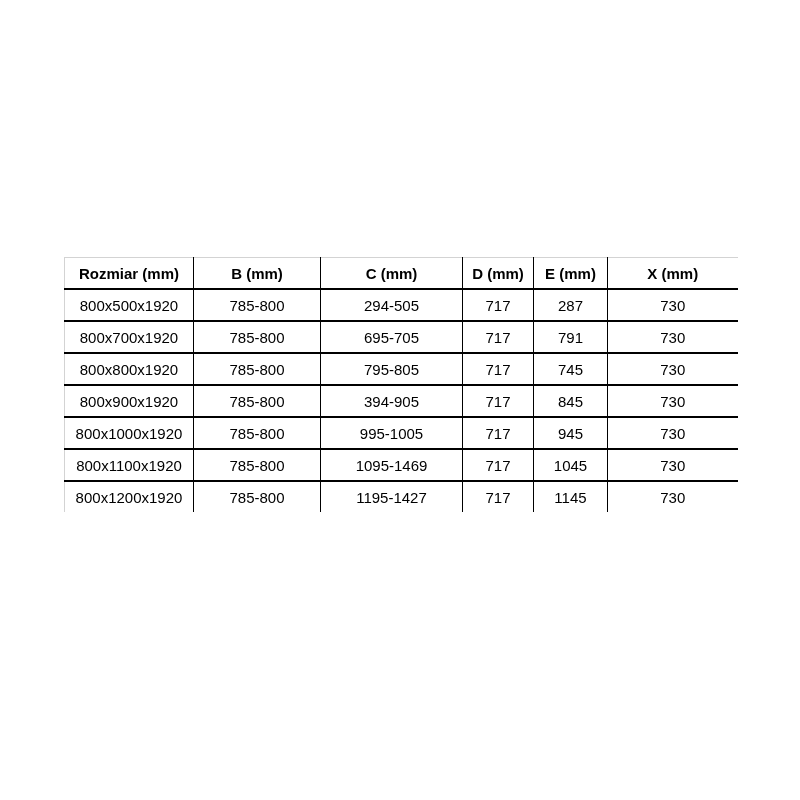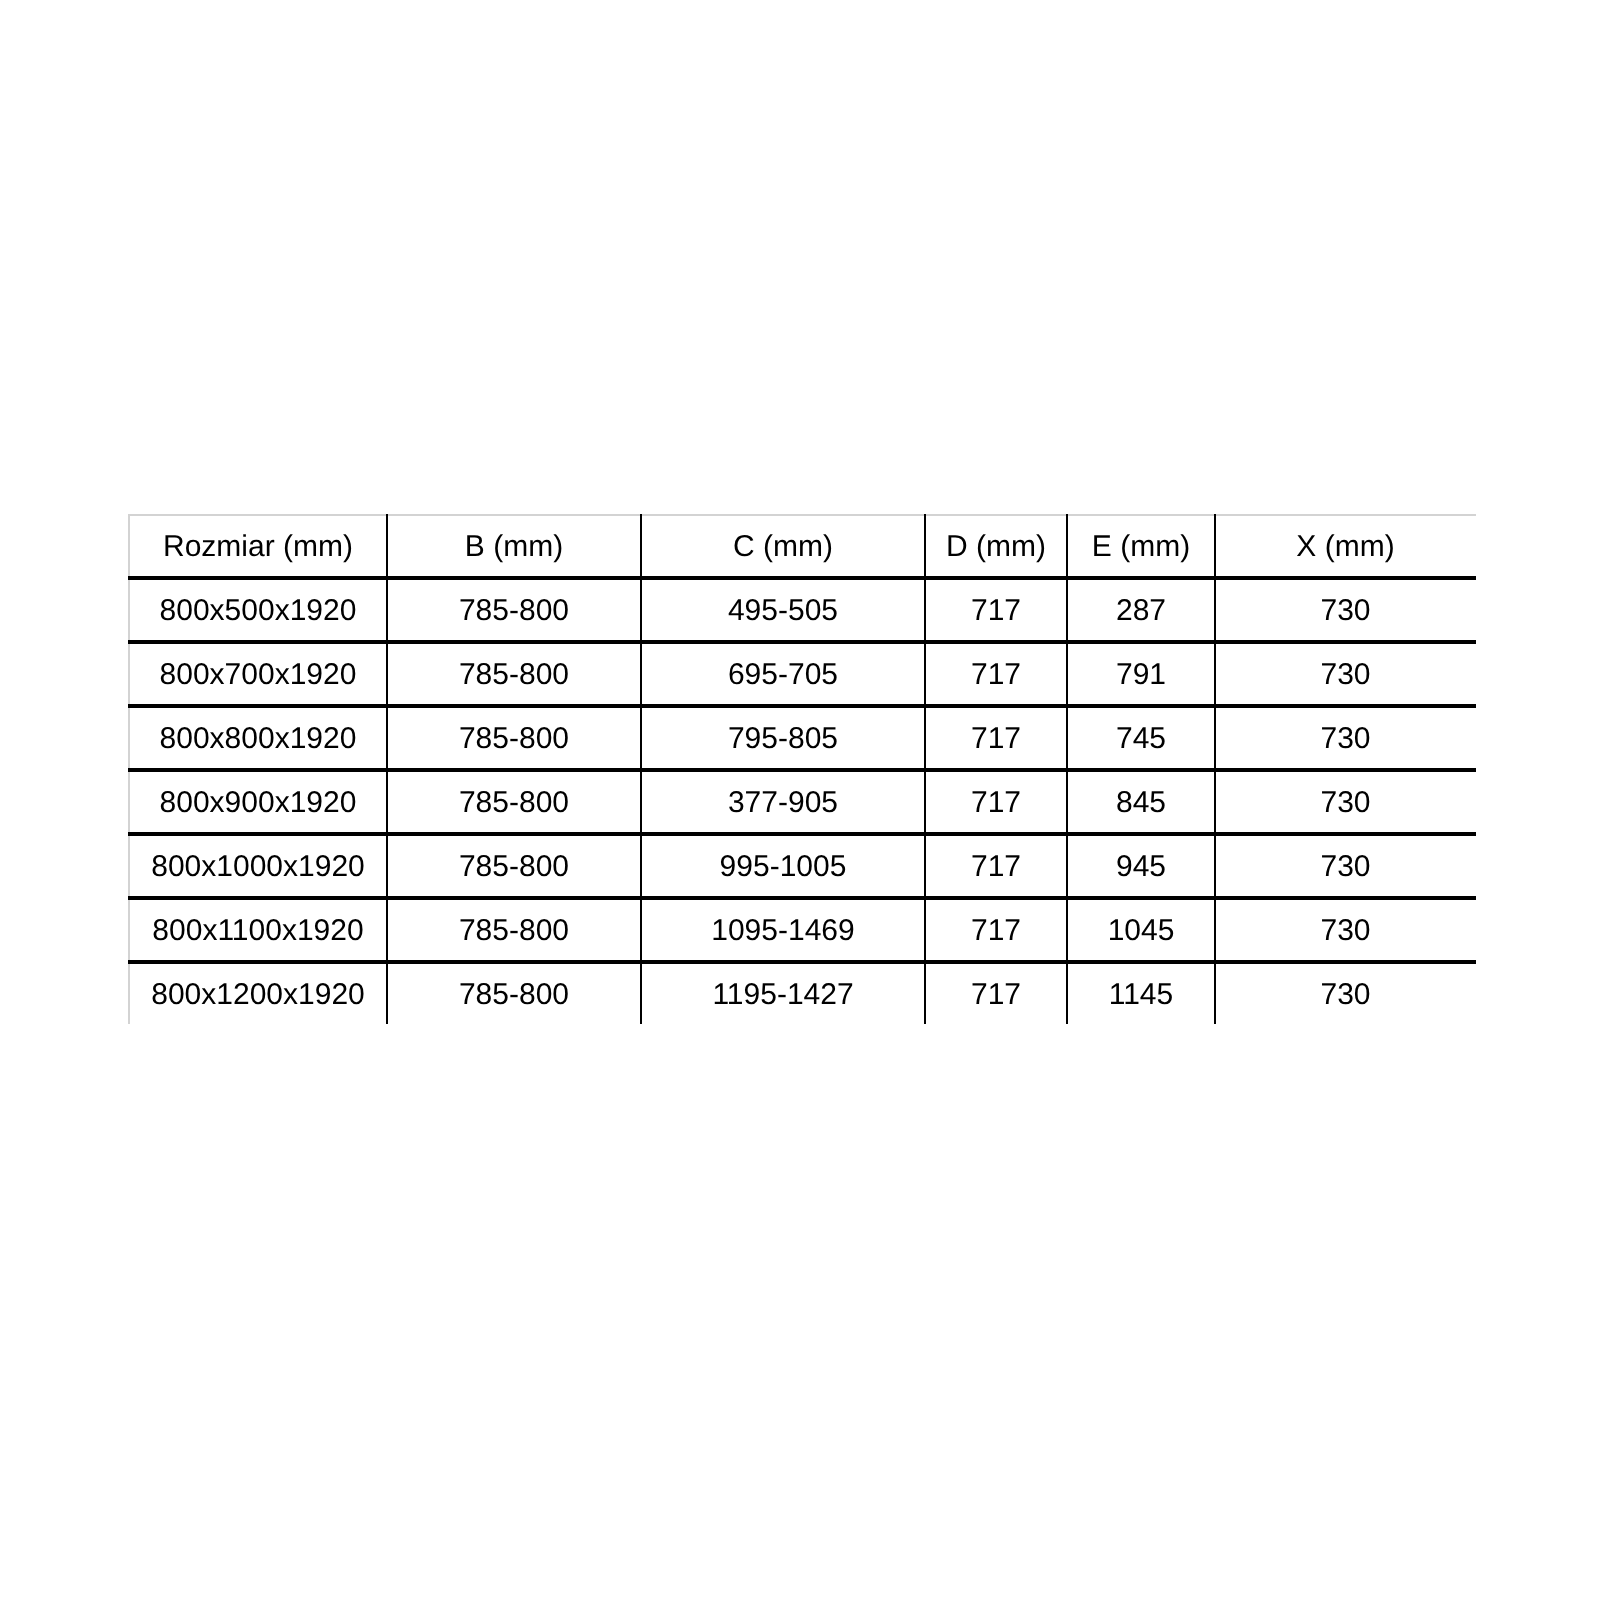--- a/index.html
+++ b/index.html
@@ -35,21 +35,21 @@
     vertical-align: middle;
     color: #000000;
     font-size: 15px;
     line-height: 1;
     height: 30px;
     border-right: 1.5px solid #000000;
     white-space: nowrap;
     overflow: hidden;
   }
   table.spec-table th {
-    font-weight: normal;
+    font-weight: bold;
     text-align: center;
   }
   table.spec-table th:last-child,
   table.spec-table td:last-child {
     border-right: none;
   }
   table.spec-table tr {
     border-bottom: 2px solid #000000;
   }
   table.spec-table tbody tr:last-child {
@@ -77,21 +77,21 @@
           <th>C (mm)</th>
           <th>D (mm)</th>
           <th>E (mm)</th>
           <th>X (mm)</th>
         </tr>
       </thead>
       <tbody>
           <tr>
             <td>800x500x1920</td>
             <td>785-800</td>
-            <td>495-505</td>
+            <td>294-505</td>
             <td>717</td>
             <td>287</td>
             <td>730</td>
           </tr>
           <tr>
             <td>800x700x1920</td>
             <td>785-800</td>
             <td>695-705</td>
             <td>717</td>
             <td>791</td>
@@ -101,21 +101,21 @@
             <td>800x800x1920</td>
             <td>785-800</td>
             <td>795-805</td>
             <td>717</td>
             <td>745</td>
             <td>730</td>
           </tr>
           <tr>
             <td>800x900x1920</td>
             <td>785-800</td>
-            <td>377-905</td>
+            <td>394-905</td>
             <td>717</td>
             <td>845</td>
             <td>730</td>
           </tr>
           <tr>
             <td>800x1000x1920</td>
             <td>785-800</td>
             <td>995-1005</td>
             <td>717</td>
             <td>945</td>

